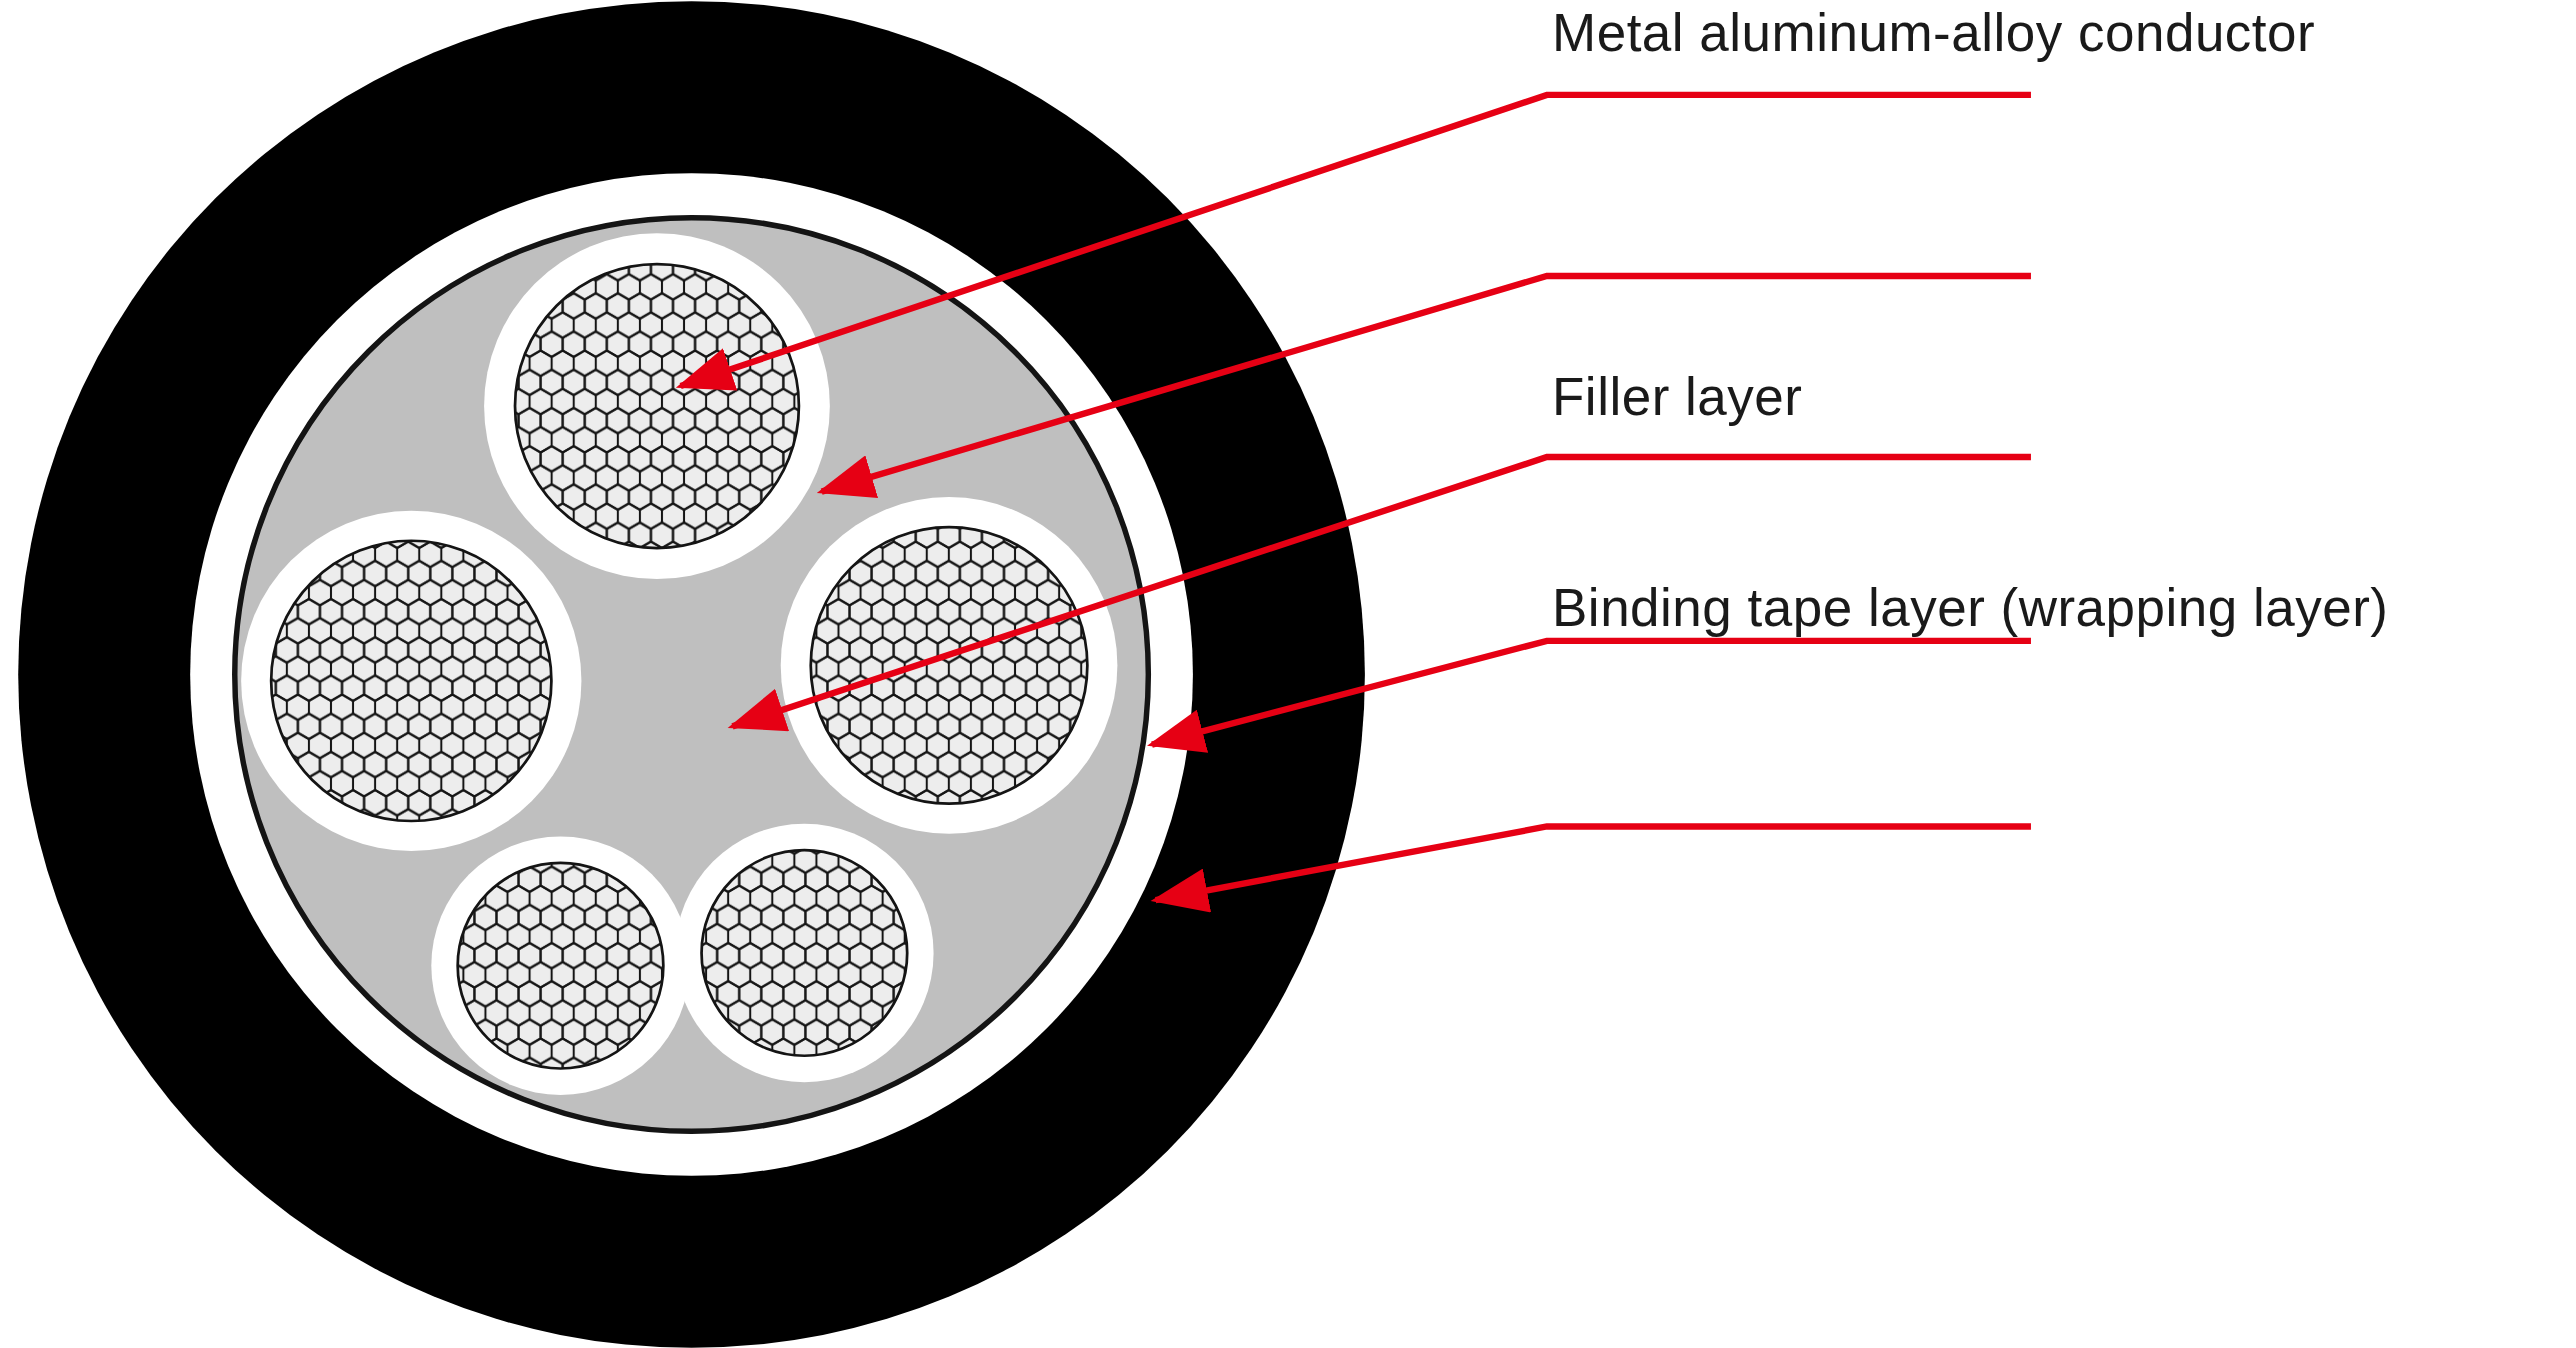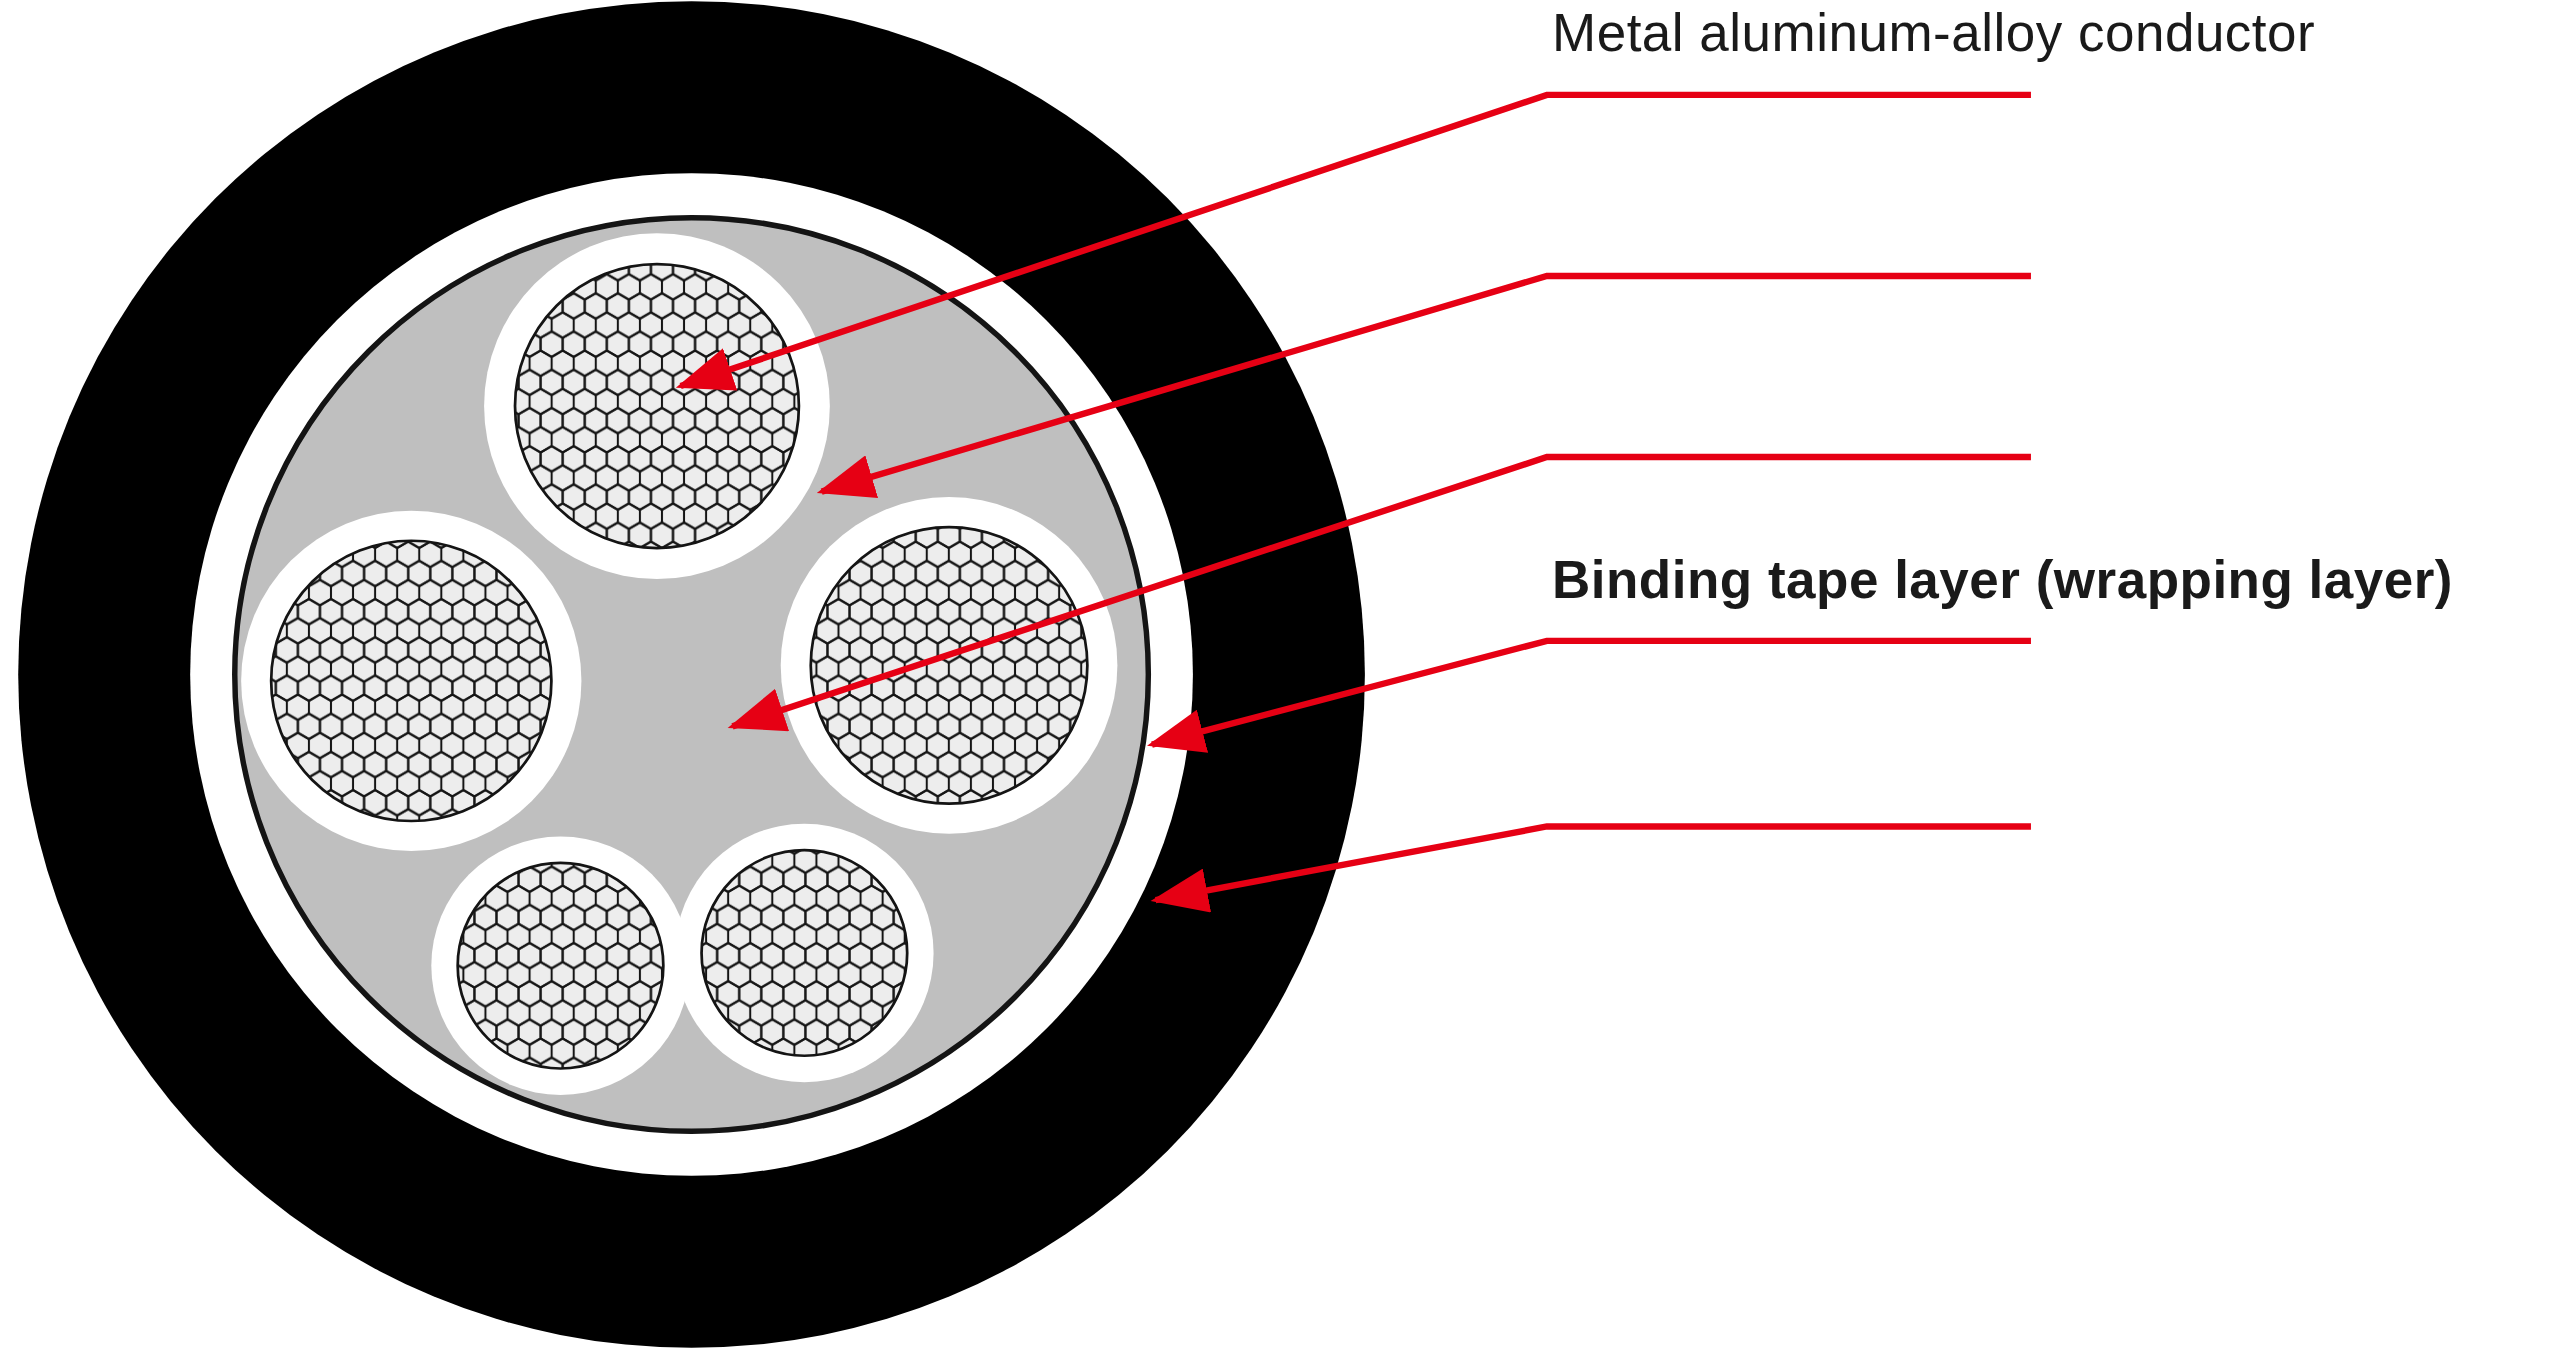--- a/index.html
+++ b/index.html
@@ -35,21 +35,21 @@
     left:1552px;
     font-size:53px;
     line-height:1.1;
     color:var(--label-color);
     white-space:nowrap;
     letter-spacing:0.5px;
   }
   .label-1{top:4px;text-align:center;}
   .label-2{top:187px;}
   .label-3{top:368px;}
-  .label-4{top:551px;font-weight:bold;}
+  .label-4{top:579px;}
   .label-5{top:737px;}
 </style>
 </head>
 <body>
 
 <div class="stage">
 
   <svg class="cable" width="2576" height="1349" viewBox="0 0 2831 1482">
     <defs>
       <pattern id="hexPattern" width="24.25" height="42" patternUnits="userSpaceOnUse">
@@ -97,16 +97,17 @@
     <g>
       <path class="arrow" marker-end="url(#arrowhead)" d="M2232,104 L1700,104 L748,424"></path>
       <path class="arrow" marker-end="url(#arrowhead)" d="M2232,303 L1700,303 L903,540"></path>
       <path class="arrow" marker-end="url(#arrowhead)" d="M2232,502 L1700,502 L805,798"></path>
       <path class="arrow" marker-end="url(#arrowhead)" d="M2232,704 L1700,704 L1266,818"></path>
       <path class="arrow" marker-end="url(#arrowhead)" d="M2232,908 L1700,908 L1270,989"></path>
     </g>
   </svg>
 
   <div class="label label-1">Metal aluminum-alloy conductor</div>
+  <div class="label label-3">Filler layer</div>
   <div class="label label-4">Binding tape layer (wrapping layer)</div>
 
 </div>
 
 
 </body></html>

